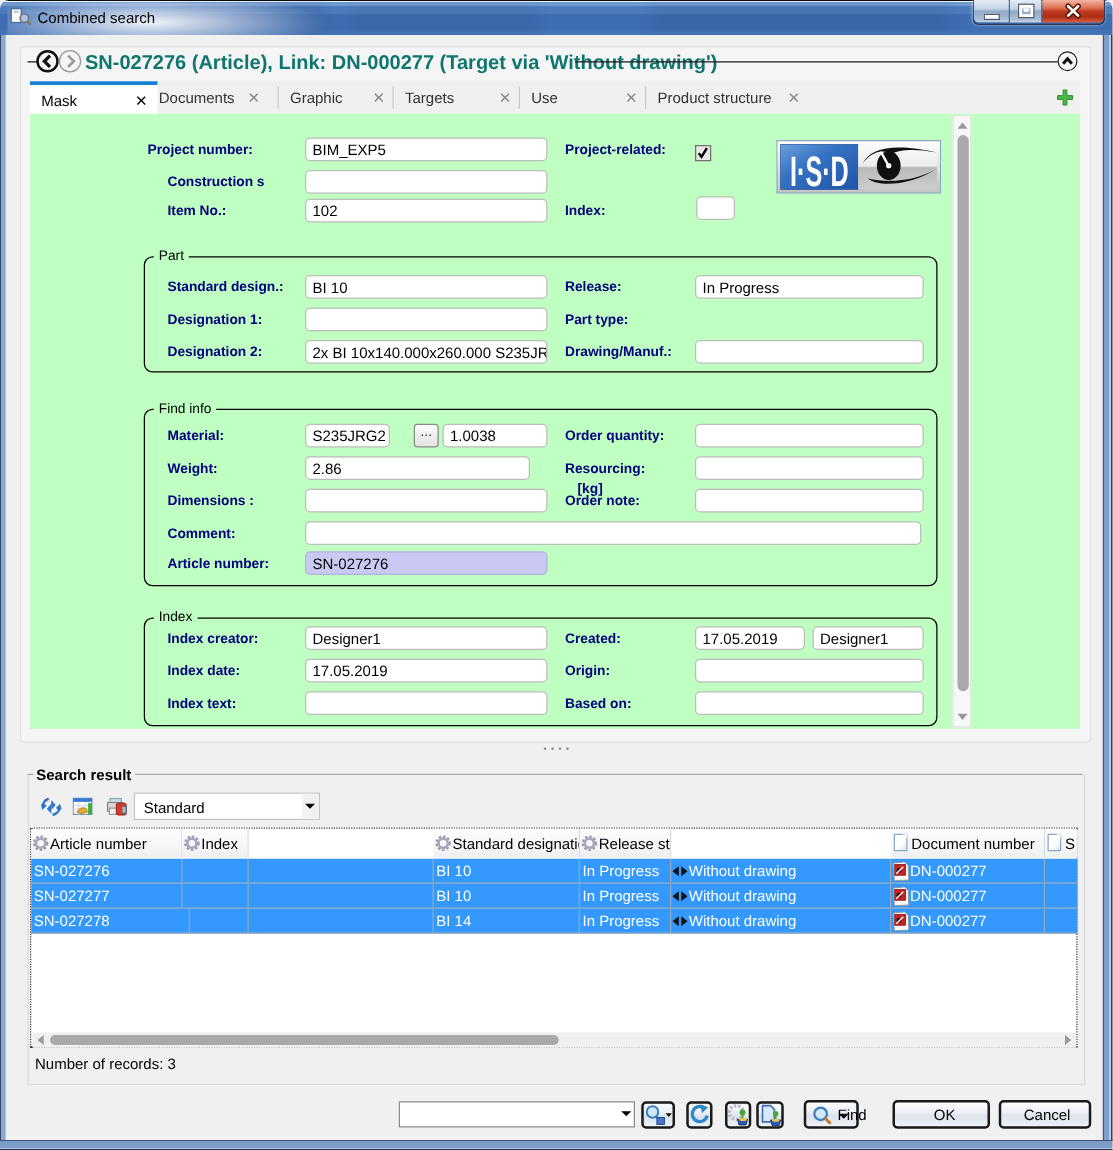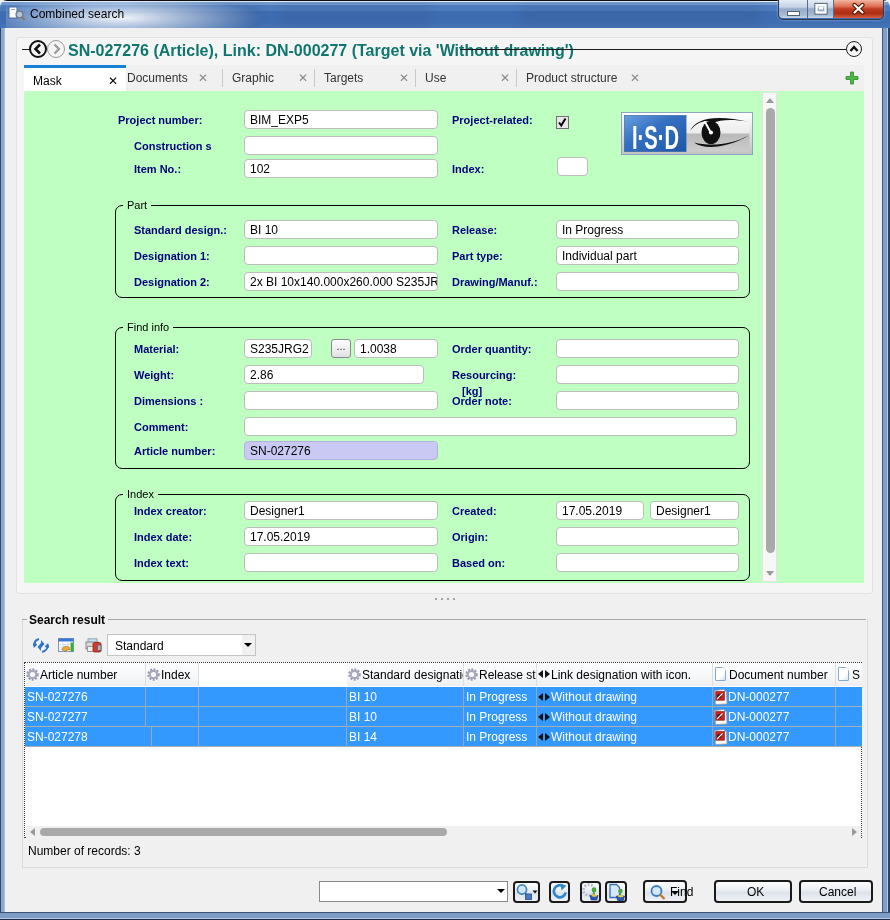--- a/index.html
+++ b/index.html
@@ -228,21 +228,20 @@
 
       <div class="gbox" style="left:91px;top:114px;width:635px;height:93px;"></div>
       <div class="gboxlbl" style="left:99px;top:108px;">Part</div>
       <div class="glabel" style="left:110px;top:133px;">Standard design.:</div>
       <div class="ginput" style="left:220px;top:129px;width:194px;">BI 10</div>
       <div class="glabel" style="left:428px;top:133px;">Release:</div>
       <div class="ginput" style="left:532px;top:129px;width:183px;">In Progress</div>
       <div class="glabel" style="left:110px;top:159px;">Designation 1:</div>
       <div class="ginput" style="left:220px;top:155px;width:194px;"></div>
       <div class="glabel" style="left:428px;top:159px;">Part type:</div>
-      <div class="ginput" style="left:532px;top:155px;width:183px;">Individual part</div>
       <div class="glabel" style="left:110px;top:185px;">Designation 2:</div>
       <div class="ginput" style="left:220px;top:181px;width:194px;">2x BI 10x140.000x260.000 S235JR</div>
       <div class="glabel" style="left:428px;top:185px;">Drawing/Manuf.:</div>
       <div class="ginput" style="left:532px;top:181px;width:183px;"></div>
 
       <div class="gbox" style="left:91px;top:236px;width:635px;height:142px;"></div>
       <div class="gboxlbl" style="left:99px;top:230px;">Find info</div>
       <div class="glabel" style="left:110px;top:252px;">Material:</div>
       <div class="ginput" style="left:220px;top:248px;width:68px;">S235JRG2</div>
       <div class="abs" id="dots-btn" style="left:307px;top:248px;width:20px;height:19px;box-sizing:border-box;border:1px solid #8a8a8a;border-radius:3px;background:linear-gradient(180deg,#fdfdfd,#e2e2e2);font-size:11px;color:#333;text-align:center;">...</div>
@@ -345,24 +344,20 @@
           </svg>
           <span class="t" style="left:15px;">Standard designation</span>
         </div>
       <div class="hcell" style="left:439px;width:73px;">
           <svg width="13" height="13" viewBox="0 0 13 13" style="position:absolute;left:1px;top:5px;">
             <circle cx="6.5" cy="6.5" r="5.2" fill="none" stroke="#9898ae" stroke-width="2" stroke-dasharray="1.9 1.5"></circle>
             <circle cx="6.5" cy="6.5" r="3.7" fill="none" stroke="#a8a8bc" stroke-width="2.2"></circle>
           </svg>
           <span class="t" style="left:15px;">Release state</span>
         </div>
-      <div class="hcell" style="left:512px;width:176px;">
-          <span class="lr"></span>
-          <span class="t" style="left:14px;">Link designation with icon.</span>
-        </div>
       <div class="hcell" style="left:688px;width:123px;">
           <span class="pagei"></span>
           <span class="t" style="left:16px;">Document number</span>
         </div>
       <div class="hcell" style="left:811px;width:26px;border-right:none;">
           <span class="pagei"></span>
           <span class="t" style="left:16px;">S</span>
         </div>
 
       <div class="row" style="top:24px;">

